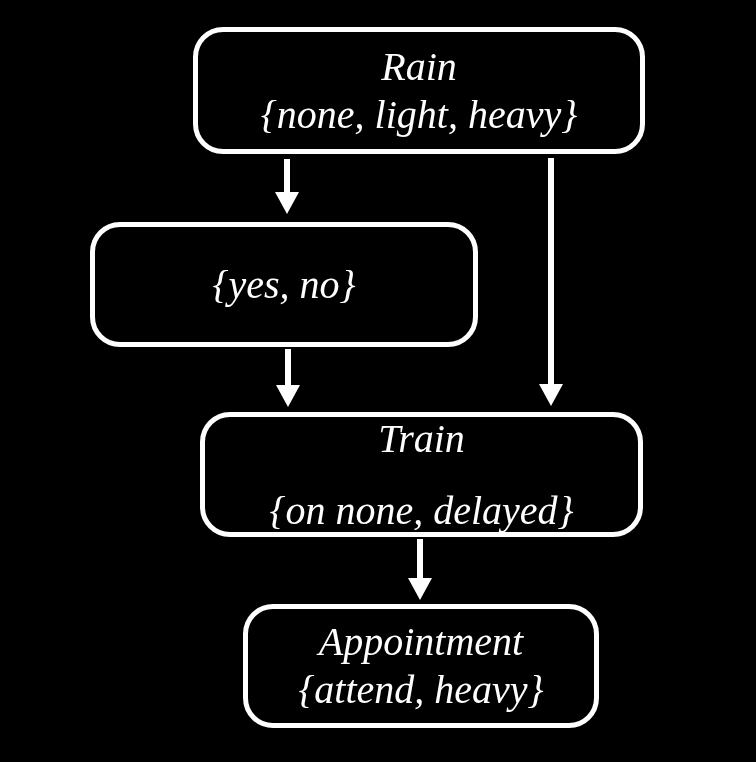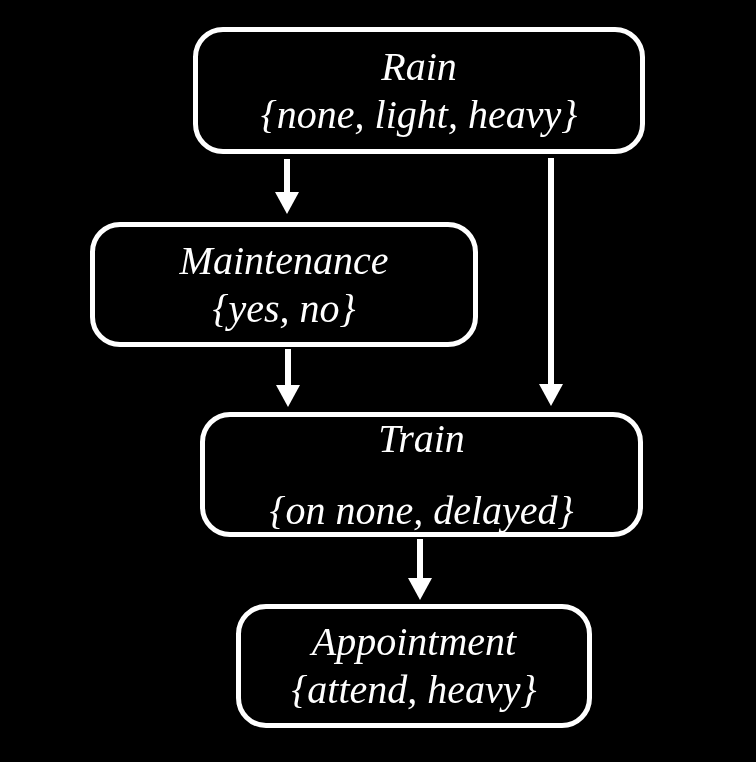--- a/index.html
+++ b/index.html
@@ -28,21 +28,21 @@
     flex-direction: column;
     align-items: center;
     justify-content: center;
     text-align: center;
     font-size: 40px;
     line-height: 1.2;
   }
   .node-rain        { left: 193px; top: 27px;  width: 452px; height: 127px; }
   .node-maintenance { left: 90px;  top: 222px; width: 388px; height: 125px; }
   .node-train       { left: 200px; top: 412px; width: 443px; height: 125px; gap: 24px; }
-  .node-appointment { left: 236px; top: 604px; width: 356px; height: 124px; }
+  .node-appointment { left: 243px; top: 604px; width: 356px; height: 124px; }
 
   .arrow {
     position: absolute;
     display: flex;
     flex-direction: column;
     align-items: center;
     width: 24px;
   }
   .arrow .shaft {
     width: 6px;
@@ -65,21 +65,20 @@
 <body>
 
 <div class="canvas">
 
   <div class="node node-rain">
     <div>Rain</div>
     <div>{none, light, heavy}</div>
   </div>
 
   <div class="node node-maintenance">
-    <div>Maintenance</div>
     <div>{yes, no}</div>
   </div>
 
   <div class="node node-train">
     <div>Train</div>
     <div>{on none, delayed}</div>
   </div>
 
   <div class="node node-appointment">
     <div>Appointment</div>

